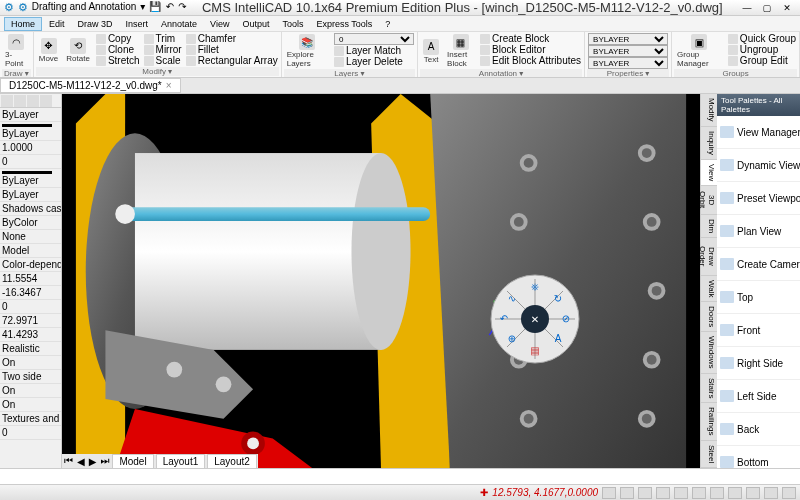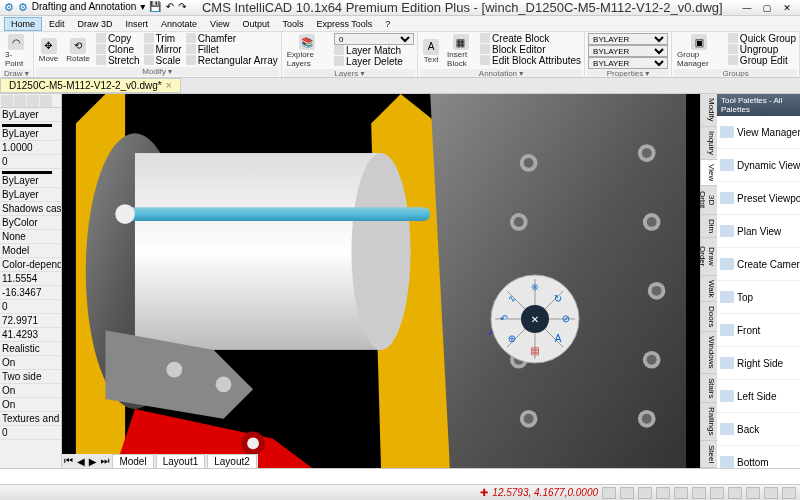--- a/index.html
+++ b/index.html
@@ -14,25 +14,25 @@
 .menubar span { padding: 1px 6px; font-size: 9px; cursor: pointer; }
 .menubar .home { background: #cde6f7; border: 1px solid #7ab8e0; }
 .ribbon { height: 46px; background: #f8f8f8; border-bottom: 1px solid #ccc; display: flex; overflow: hidden; }
 .ribbon-group { border-right: 1px solid #ddd; padding: 1px 2px; display: flex; flex-direction: column; justify-content: space-between; }
 .ribbon-group .gcontent { display: flex; gap: 2px; flex: 1; }
 .ribbon-group .glabel { text-align: center; font-size: 8px; color: #666; background: #eee; }
 .rbtn { display: flex; flex-direction: column; align-items: center; justify-content: center; padding: 1px 3px; cursor: pointer; }
 .rbtn .ico { width: 16px; height: 16px; background: #ddd; border-radius: 2px; display: flex; align-items: center; justify-content: center; font-size: 10px; }
 .rbtn .lbl { font-size: 8px; color: #333; }
 .rstack { display: flex; flex-direction: column; gap: 0; }
-.rstack .row { display: flex; align-items: flex-start; gap: 2px; font-size: 8px; white-space: nowrap; padding: 0 1px; }
+.rstack .row { display: flex; align-items: flex-end; gap: 2px; font-size: 8px; white-space: nowrap; padding: 0 1px; }
 .rstack .ico-sm { width: 10px; height: 10px; background: #ddd; border-radius: 1px; }
 .prop-select { width: 80px; height: 12px; font-size: 8px; border: 1px solid #aaa; }
 .doctab-bar { height: 16px; background: #e8e8e8; display: flex; align-items: center; border-bottom: 1px solid #ccc; }
-.doctab { padding: 1px 8px; background: #fef9c3; border: 1px solid #ccc; font-size: 8px; display: flex; align-items: center; gap: 4px; }
+.doctab { padding: 1px 8px; background: #ffffff; border: 1px solid #ccc; font-size: 8px; display: flex; align-items: center; gap: 4px; }
 .doctab .x { color: #888; cursor: pointer; }
 .main { flex: 1; display: flex; overflow: hidden; }
 .left-panel { width: 62px; background: #f0f0f0; border-right: 1px solid #ccc; display: flex; flex-direction: column; overflow: hidden; }
 .lp-toolbar { height: 14px; display: flex; gap: 1px; padding: 1px; border-bottom: 1px solid #ccc; }
 .lp-toolbar .ti { width: 12px; height: 12px; background: #ddd; }
 .lp-item { padding: 1px 2px; font-size: 8px; border-bottom: 1px solid #e0e0e0; white-space: nowrap; overflow: hidden; }
 .lp-swatch { width: 50px; height: 3px; background: #000; margin: 1px 0; }
 .viewport { flex: 1; background: #000; position: relative; overflow: hidden; }
 .viewport svg { width: 100%; height: 100%; }
 .radial-menu { position: absolute; right: 120px; top: 180px; width: 90px; height: 90px; }

